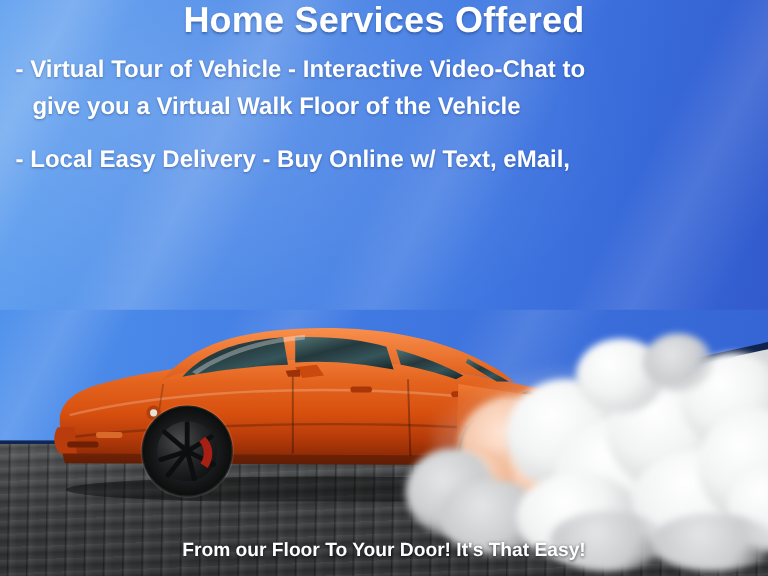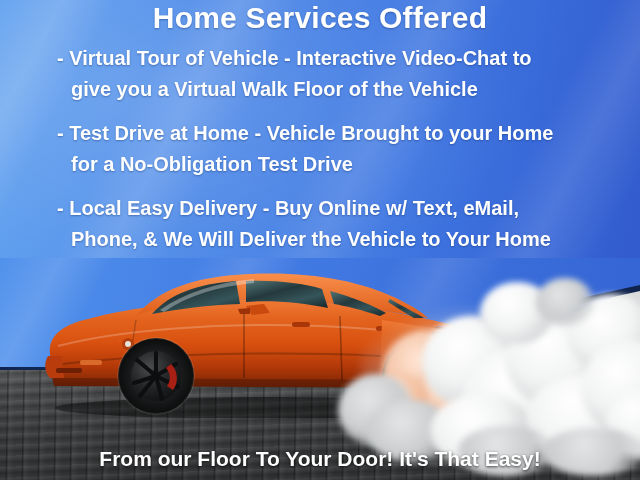--- a/index.html
+++ b/index.html
@@ -58,21 +58,20 @@
     font-size: 30px;
     font-weight: bold;
     letter-spacing: 0.2px;
     line-height: 34px;
     padding-top: 1px;
     text-shadow: 0 1px 2px rgba(20,50,110,0.45);
     white-space: nowrap;
   }
   .bullets {
     margin-top: 8px;
-    padding-left: 44px;
   }
   .bullet {
     color: #ffffff;
     font-size: 20px;
     font-weight: bold;
     line-height: 31px;
     text-shadow: 0 1px 2px rgba(20,50,110,0.45);
     padding: 0 8px 0 13px;
     margin-bottom: 13px;
     white-space: nowrap;
@@ -197,21 +196,21 @@
   }
 
   
   .tagline {
     position: absolute;
     left: 0;
     top: 447px;
     width: 640px;
     text-align: center;
     color: #ffffff;
-    font-size: 21px;
+    font-size: 16px;
     font-weight: bold;
     line-height: 24px;
     z-index: 45;
     text-shadow: 0 1px 3px rgba(0,0,0,0.75);
     white-space: nowrap;
   }
 </style>
 </head>
 <body>
 
@@ -362,25 +361,20 @@
 
   <div class="copy">
     <div class="title">Home Services Offered</div>
 
     <div class="bullets">
       <div class="bullet">
         <span>- Virtual Tour of Vehicle - Interactive Video-Chat to</span>
         <span class="l2">give you a Virtual Walk Floor of the Vehicle</span>
       </div>
       <div class="bullet">
-        <span>- Test Drive at Home - Vehicle Brought to your Home</span>
-        <span class="l2">for a No-Obligation Test Drive</span>
-      </div>
-      <div class="bullet">
         <span>- Local Easy Delivery - Buy Online w/ Text, eMail,</span>
-        <span class="l2">Phone, &amp; We Will Deliver the Vehicle to Your Home</span>
       </div>
     </div>
   </div>
 
   <div class="tagline">From our Floor To Your Door!  It's That Easy!</div>
 
 </div>
 
 </body></html>

